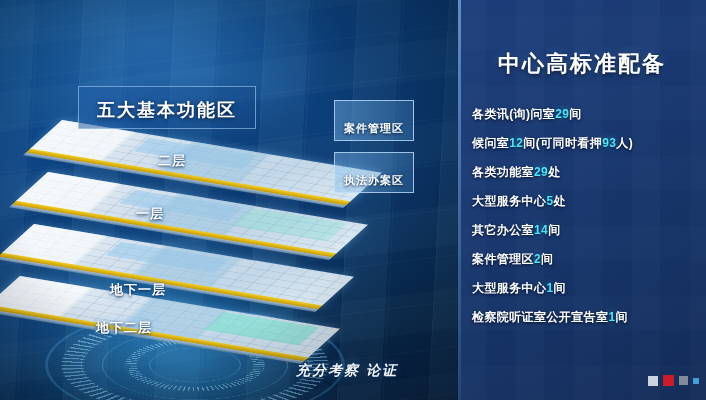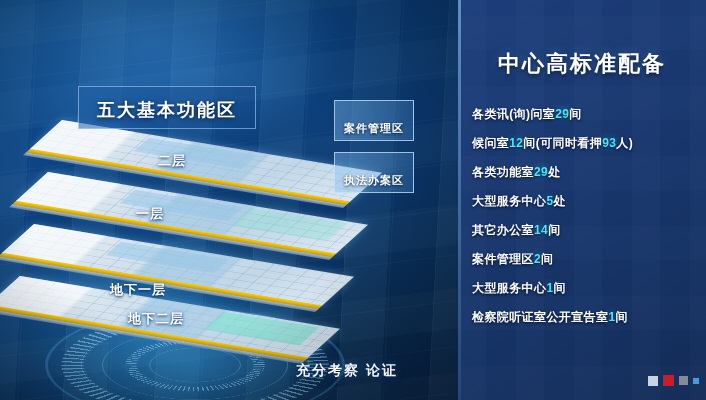--- a/index.html
+++ b/index.html
@@ -135,20 +135,21 @@
     text-shadow:0 1px 3px rgba(0,20,50,.9);
   }
   .tag.t1{ left:334px; top:100px; }
   .tag.t2{ left:334px; top:152px; }
   .tag.t3{ left:24px;  top:146px; }
 
   .caption{
     position:absolute; left:296px; top:362px; z-index:8;
     color:#f2f7fd; font-size:14px; font-weight:bold; letter-spacing:2px;
     text-shadow:0 1px 4px rgba(0,15,40,.95), 0 0 8px rgba(70,150,230,.55);
+    font-style:italic;
   }
 
   
   .right-panel{
     position:absolute; left:458px; top:0; width:248px; height:400px;
     background:linear-gradient(150deg,#1d3f7d 0%,#1b3a73 35%,#173467 70%,#142c58 100%);
     overflow:hidden;
   }
   .right-panel .rtex{
     position:absolute; inset:0; opacity:.25;
@@ -227,21 +228,21 @@
         <div class="top">
           <div class="tealzone"></div>
         </div>
         <div class="side"></div>
         <div class="edge"></div>
       </div>
 
       <span class="floor-label" style="left:158px; top:32px;text-align:right;">二层</span>
       <span class="floor-label" style="left:136px; top:85px;">一层</span>
       <span class="floor-label" style="left:110px; top:137px;margin-top:24px;">地下一层</span>
-      <span class="floor-label" style="left:96px;  top:190px;margin-left:32px;">地下二层</span>
+      <span class="floor-label" style="left:96px;  top:199px;">地下二层</span>
     </div>
 
     <div class="scene-title">五大基本功能区</div>
 
     <div class="tag t1">案件管理区</div>
     <div class="tag t2">执法办案区</div>
 
     <div class="caption">充分考察 论证</div>
 
     <div class="vignette"></div>

